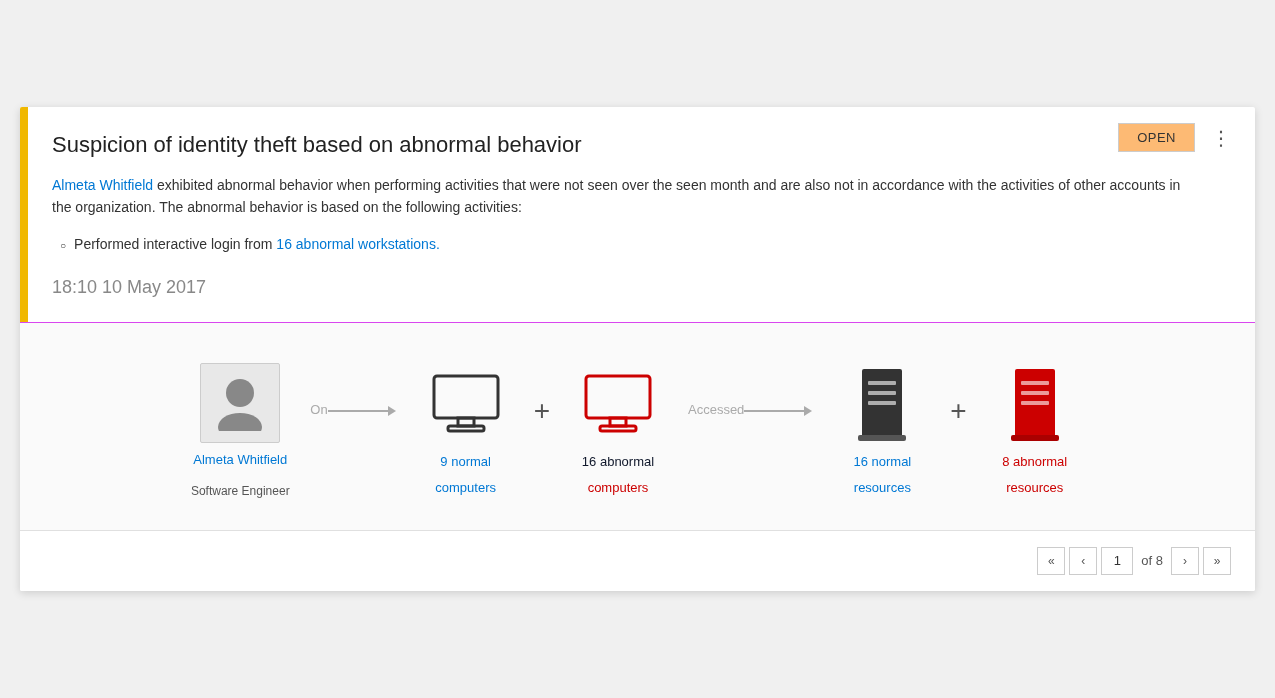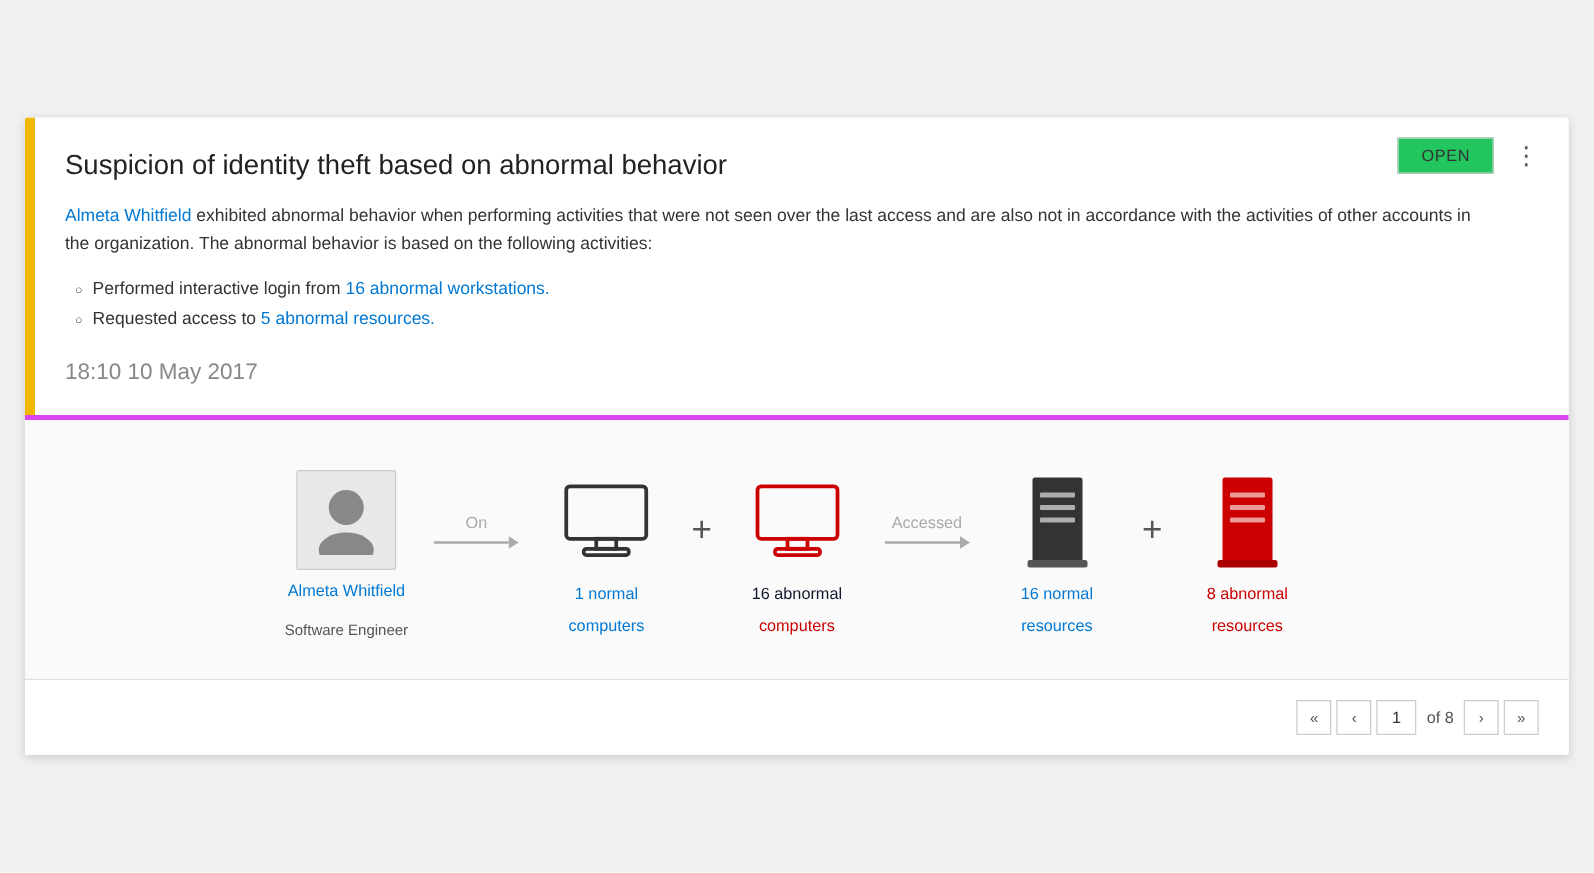--- a/index.html
+++ b/index.html
@@ -15,21 +15,21 @@
     .card-container {
       width: 1235px;
       background: #fff;
       border-radius: 2px;
       box-shadow: 0 2px 8px rgba(0,0,0,0.15);
       overflow: hidden;
     }
     .top-section {
       display: flex;
       position: relative;
-      border-bottom: 4px solid #d946ef;
+      border-bottom: 1px solid #d946ef;
     }
     .yellow-bar {
       width: 8px;
       background: #f0b800;
       flex-shrink: 0;
     }
     .content-area {
       padding: 24px 60px 24px 24px;
       flex: 1;
     }
@@ -81,21 +81,21 @@
     .top-actions {
       position: absolute;
       top: 16px;
       right: 16px;
       display: flex;
       align-items: center;
       gap: 8px;
     }
     .open-btn {
       border: 1px solid #ccc;
-      background: #22c55e;
+      background: #fdba74;
       padding: 6px 18px;
       font-size: 13px;
       cursor: pointer;
       color: #333;
       letter-spacing: 0.5px;
     }
     .more-btn {
       background: none;
       border: none;
       font-size: 20px;
@@ -135,21 +135,21 @@
       font-size: 13px;
       text-align: center;
       margin-top: 8px;
       line-height: 1.4;
     }
     .diagram-label.blue { color: #0078d4; }
     .diagram-label.small { font-size: 12px; color: #555; margin-top: 14px; }
 
     .connector {
       display: flex;
-      flex-direction: column;
+      flex-direction: row;
       align-items: center;
       justify-content: center;
       padding: 0 10px;
       margin-bottom: 40px;
     }
     .connector-label {
       font-size: 13px;
       color: #aaa;
       margin-bottom: 4px;
     }
@@ -226,28 +226,25 @@
 </head>
 <body>
 
 <div class="card-container">
 
   <div class="top-section">
     <div class="yellow-bar"></div>
     <div class="content-area">
       <h1 class="title">Suspicion of identity theft based on abnormal behavior</h1>
       <p class="description">
-        <a href="#">Almeta Whitfield</a><span> exhibited abnormal behavior when performing activities that were not seen over the last access and are also not in accordance with the activities of other accounts in the organization. The abnormal behavior is based on the following activities:</span>
+        <a href="#">Almeta Whitfield</a><span> exhibited abnormal behavior when performing activities that were not seen over the seen month and are also not in accordance with the activities of other accounts in the organization. The abnormal behavior is based on the following activities:</span>
       </p>
       <ul class="bullet-list">
         <li>
           <span>Performed interactive login from <a href="#">16 abnormal workstations.</a></span>
-        </li>
-        <li>
-          <span>Requested access to <a href="#">5 abnormal resources.</a></span>
         </li>
       </ul>
       <div class="timestamp">18:10 10 May 2017</div>
     </div>
     <div class="top-actions">
       <button class="open-btn">OPEN</button>
       <button class="more-btn">⋮</button>
     </div>
   </div>
 
@@ -279,21 +276,21 @@
         <div class="diagram-icon-wrap">
           <svg width="72" height="66" viewBox="0 0 72 66">
 
             <rect x="4" y="4" width="64" height="42" rx="3" ry="3" fill="none" stroke="#333" stroke-width="3"></rect>
 
             <rect x="28" y="46" width="16" height="8" fill="none" stroke="#333" stroke-width="3"></rect>
 
             <rect x="18" y="54" width="36" height="5" rx="2" fill="none" stroke="#333" stroke-width="3"></rect>
           </svg>
         </div>
-        <div class="diagram-label blue">1 normal</div>
+        <div class="diagram-label blue">9 normal</div>
         <div class="diagram-label blue">computers</div>
       </div>
 
       <div class="plus-sign">+</div>
 
       <div class="diagram-item">
         <div class="diagram-icon-wrap">
           <svg width="72" height="66" viewBox="0 0 72 66">
             <rect x="4" y="4" width="64" height="42" rx="3" ry="3" fill="none" stroke="#cc0000" stroke-width="3"></rect>
             <rect x="28" y="46" width="16" height="8" fill="none" stroke="#cc0000" stroke-width="3"></rect>

